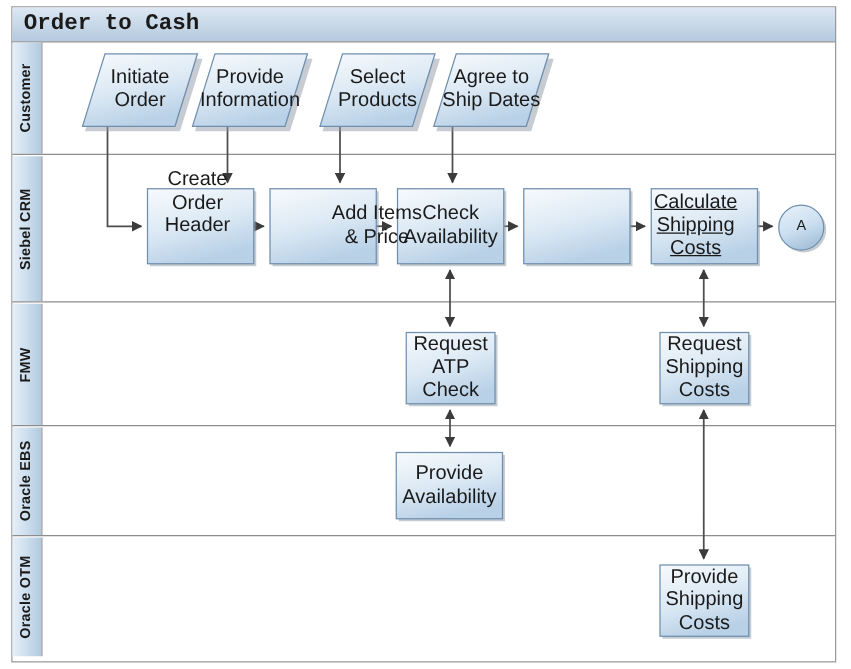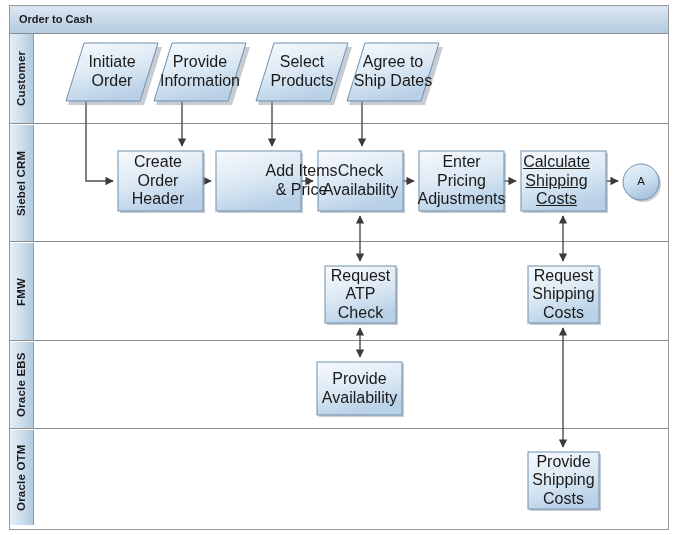--- a/index.html
+++ b/index.html
@@ -40,25 +40,26 @@
     font-size: 16px;
   }
   .lane-label {
     font-size: 11.5px;
     font-weight: bold;
     writing-mode: vertical-rl;
     transform: rotate(180deg);
     letter-spacing: 0.2px;
   }
   .title-label {
-    font-size: 11px;
+    font-size: 18px;
     font-weight: bold;
     justify-content: flex-start;
     padding-left: 9px;
     box-sizing: border-box;
+    font-family: Liberation Mono, monospace;
   }
   .conn-label {
     font-size: 11.5px;
   }
 </style>
 </head>
 <body>
 
 <div id="stage">
 
@@ -210,29 +211,27 @@
 
   <div class="lbl node-label" style="left:66px; top:43px; width:92px; height:58px;">Initiate
 Order</div>
   <div class="lbl node-label" style="left:154px; top:43px; width:92px; height:58px;">Provide
 Information</div>
   <div class="lbl node-label" style="left:256px; top:43px; width:92px; height:58px;">Select
 Products</div>
   <div class="lbl node-label" style="left:347px; top:43px; width:92px; height:58px;">Agree to
 Ship Dates</div>
 
-  <div class="lbl node-label" style="left:118px; top:151px; width:80px; height:60px;">Create
+  <div class="lbl node-label" style="left:118px; top:133px; width:80px; height:60px;">Create
 Order
 Header</div>
   <div class="lbl node-label" style="left:216px; top:151px; width:85px; height:60px;padding-left:43px;">Add Items
 &amp; Price</div>
   <div class="lbl node-label" style="left:318px; top:151px; width:85px; height:60px;">Check
 Availability</div>
-  <div class="lbl node-label" style="left:417px; top:151px; width:89px; height:60px;">Enter Pricing
-Adjustments</div>
   <div class="lbl node-label" style="left:521px; top:151px; width:71px; height:60px;text-decoration:underline;">Calculate
 Shipping
 Costs</div>
   <div class="lbl conn-label" style="left:623px; top:164px; width:36px; height:36px;">A</div>
 
   <div class="lbl node-label" style="left:325px; top:266px; width:71px; height:57px;">Request
 ATP
 Check</div>
   <div class="lbl node-label" style="left:528px; top:266px; width:71px; height:57px;">Request
 Shipping

